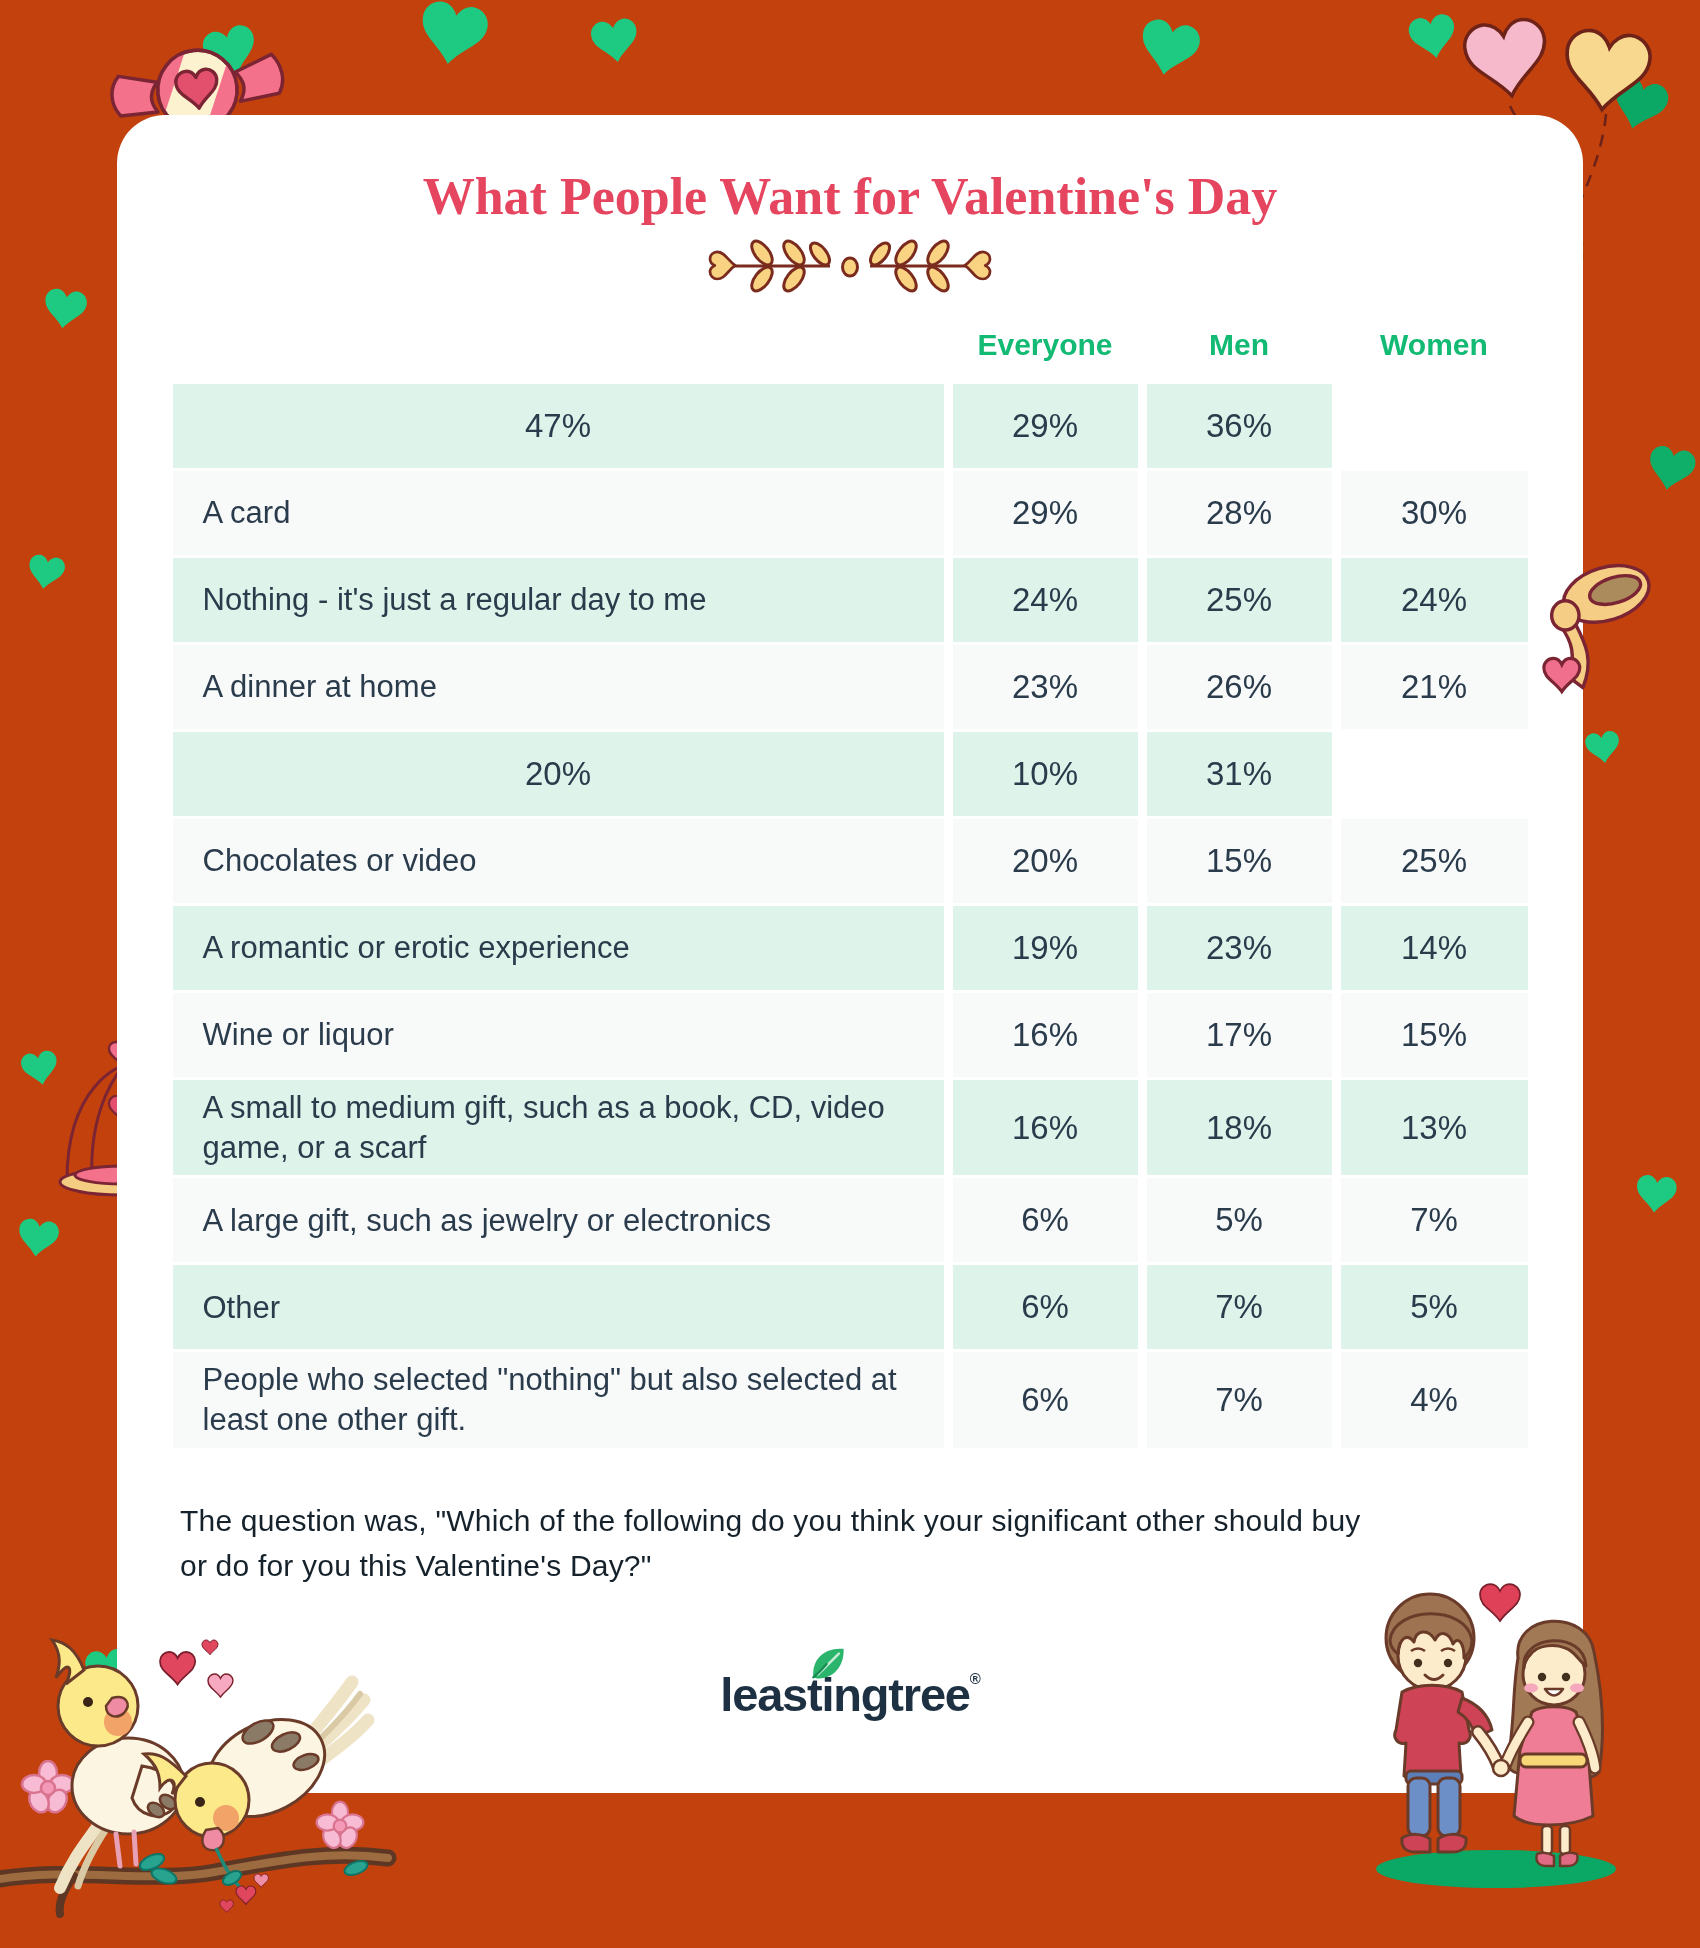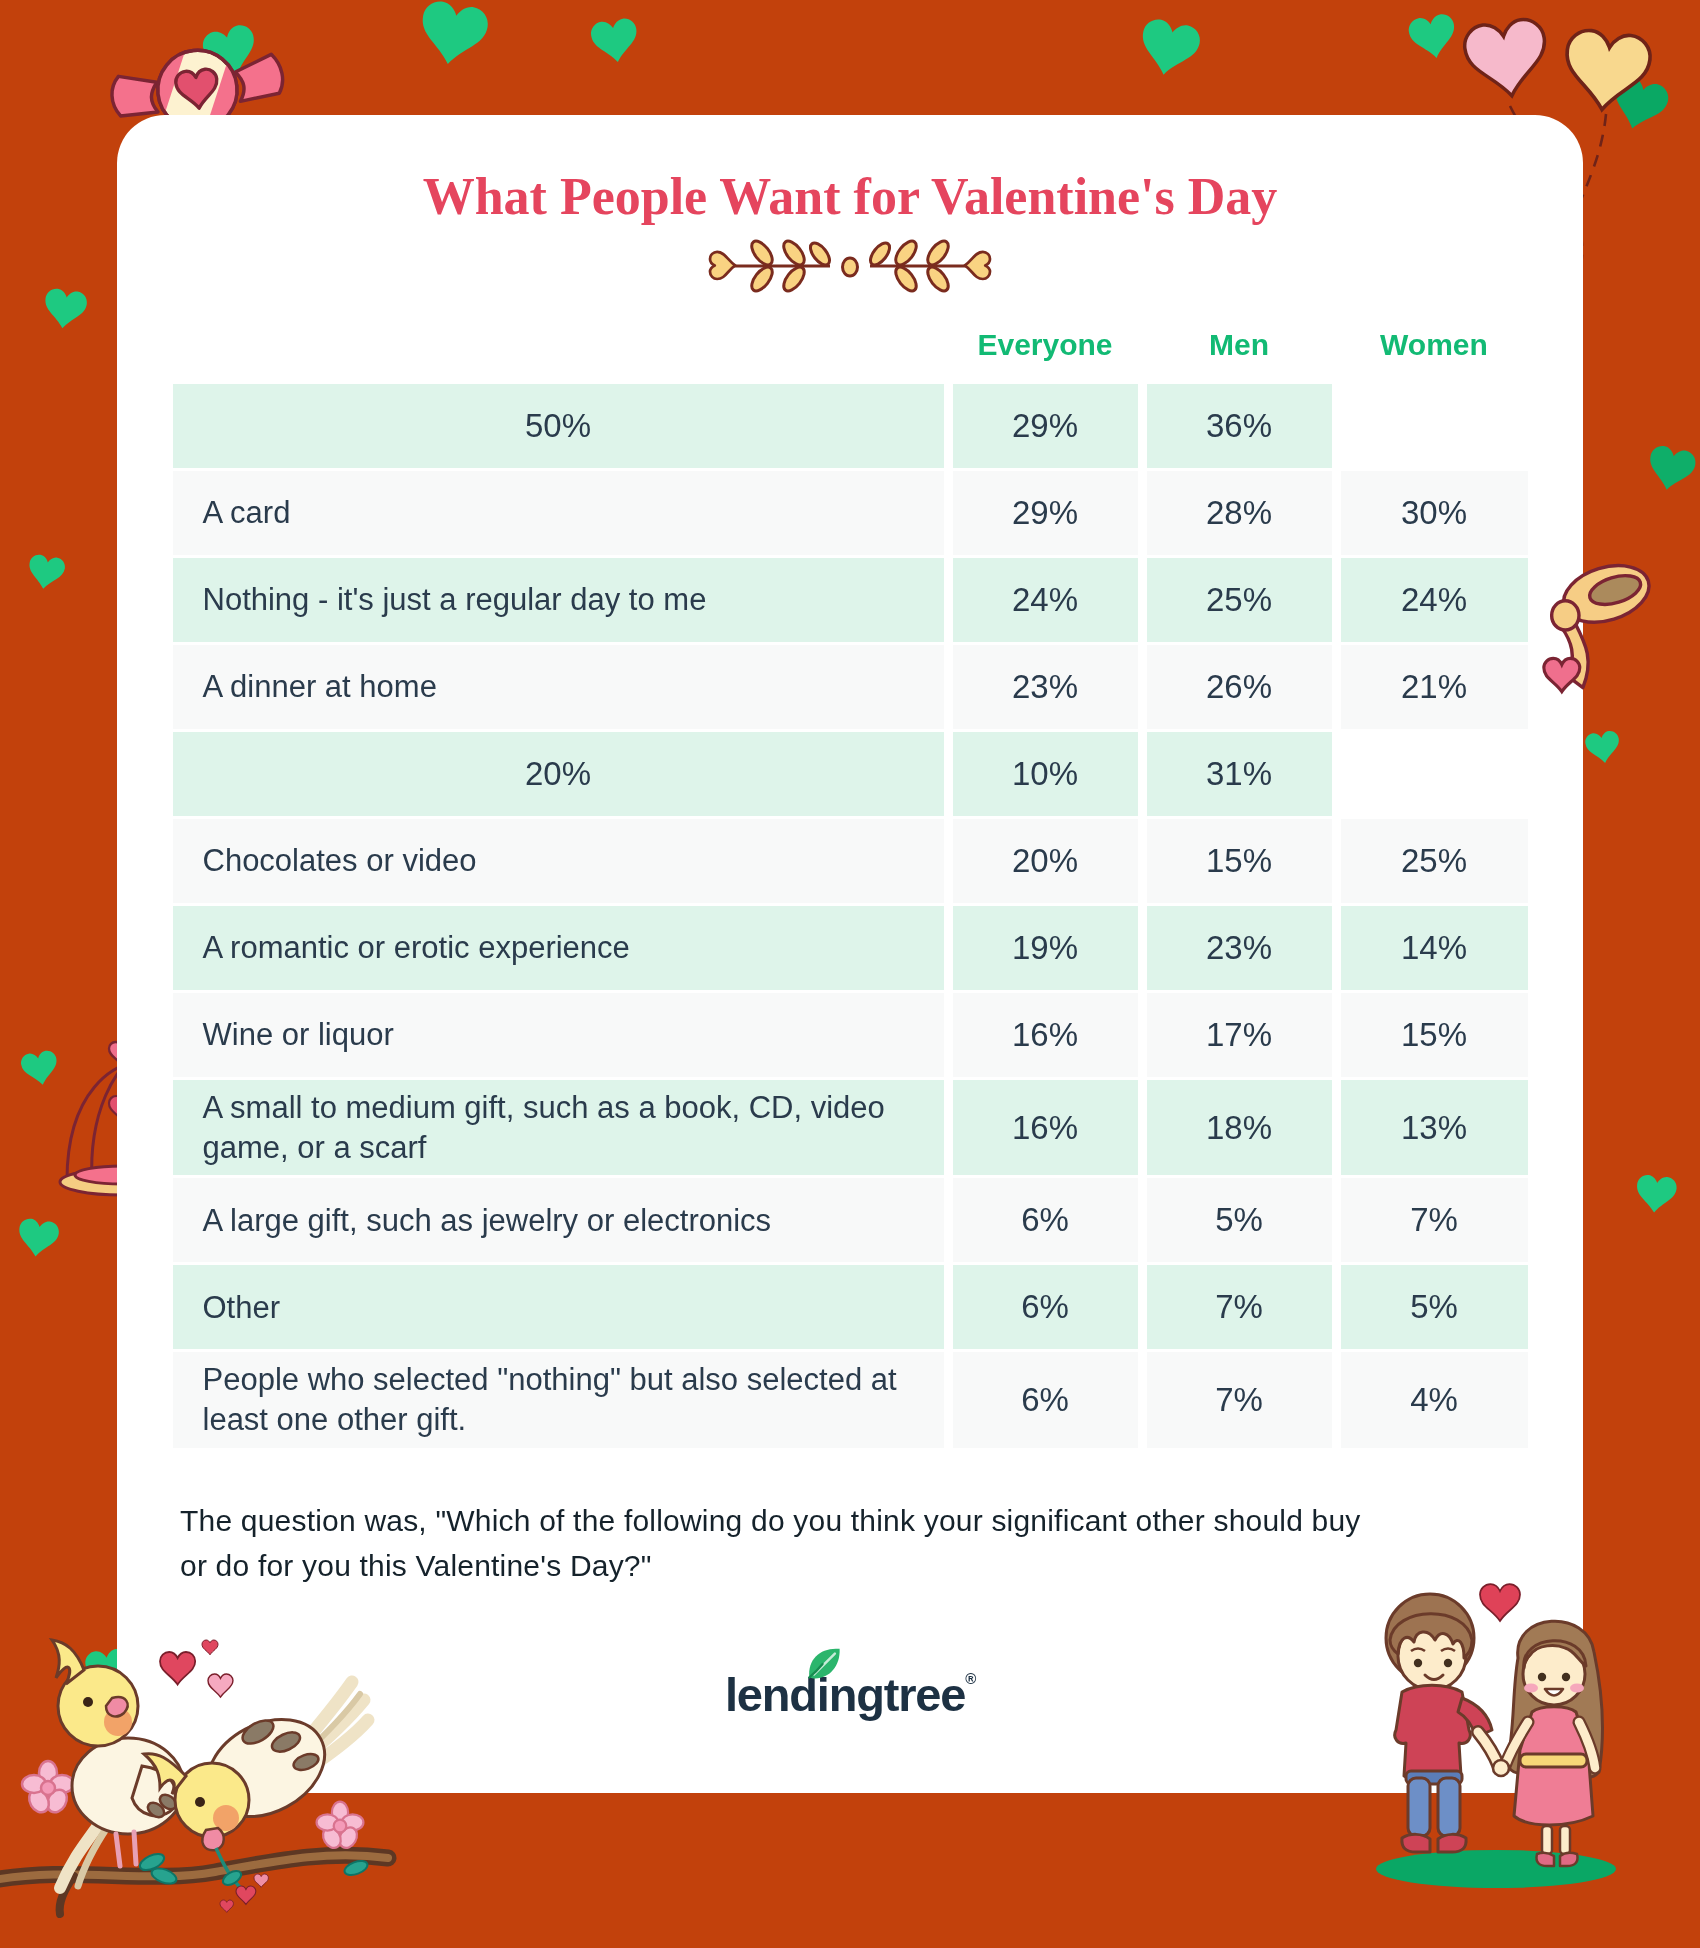--- a/index.html
+++ b/index.html
@@ -162,21 +162,21 @@
 
     <div class="vtable">
       <div class="vrow vhead">
         <div class="hcell" style="visibility:hidden"></div>
         <div class="hcell">Everyone</div>
         <div class="hcell">Men</div>
         <div class="hcell">Women</div>
       </div>
       <div id="table-body">
           <div class="vrow row-mint">
-            <div class="cell val">50%</div>
+            <div class="cell val">47%</div>
             <div class="cell val">29%</div>
             <div class="cell val">36%</div>
           </div>
           <div class="vrow row-plain">
             <div class="cell label">A card</div>
             <div class="cell val">29%</div>
             <div class="cell val">28%</div>
             <div class="cell val">30%</div>
           </div>
           <div class="vrow row-mint">
@@ -237,21 +237,21 @@
             <div class="cell val">6%</div>
             <div class="cell val">7%</div>
             <div class="cell val">4%</div>
           </div>
         </div>
     </div>
 
     <div class="footnote">The question was, "Which of the following do you think your significant other should buy or do for you this Valentine's Day?"</div>
 
     <div class="logo-row">
-      <span class="lt-logo"><span>lend</span><span class="lt-i"><span>i</span><svg viewBox="0 0 38 38">
+      <span class="lt-logo"><span>least</span><span class="lt-i"><span>i</span><svg viewBox="0 0 38 38">
             <path d="M4 33 C2 13 17 1 36 3 C37 22 24 36 7 34 Z" fill="#2bb56c"></path>
             <path d="M9 30 C17 22 25 14 31 8" stroke="#c8ecd8" stroke-width="2.6" fill="none" stroke-linecap="round"></path>
             <path d="M4 33 C9 29 14 24 18 19" stroke="#168c50" stroke-width="2.4" fill="none" stroke-linecap="round"></path>
           </svg></span><span>ngtree</span><sup class="reg">®</sup></span>
     </div>
   </div>
 
   <svg class="decor" viewBox="0 0 125 150" style="left:1538px;top:558px;width:122px;height:148px;z-index:2">
     <g stroke="#7b2433" stroke-width="3.5" stroke-linejoin="round">
       <path d="M36 62 C48 86 58 102 46 132 L30 120 C40 100 34 84 24 70 Z" fill="#f6cd85"></path>

